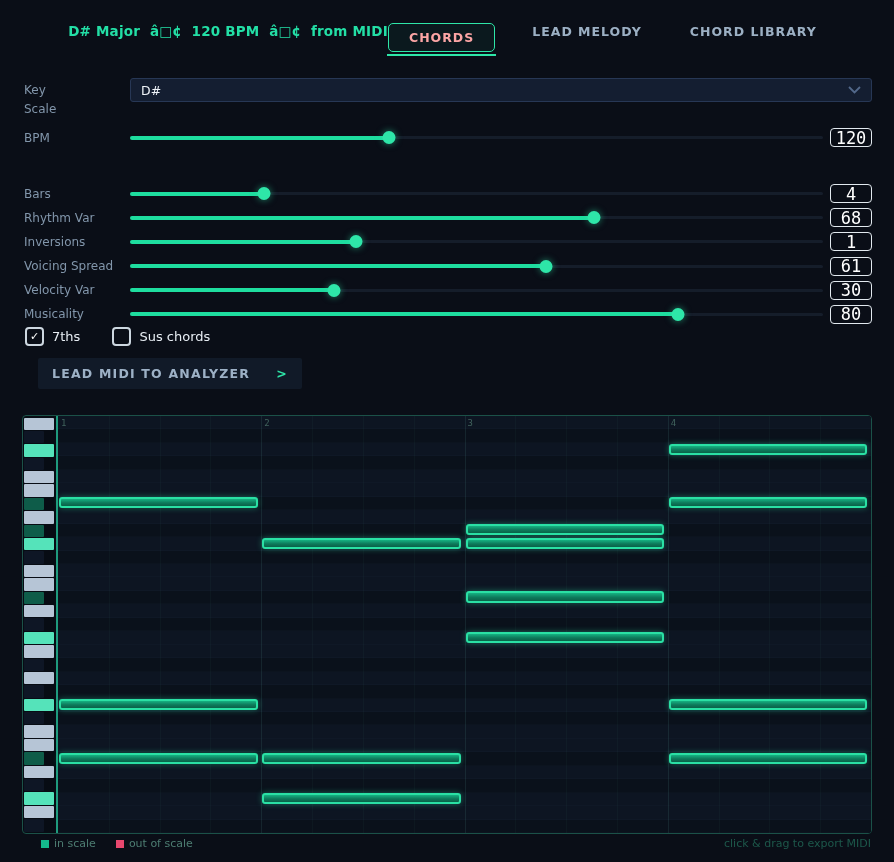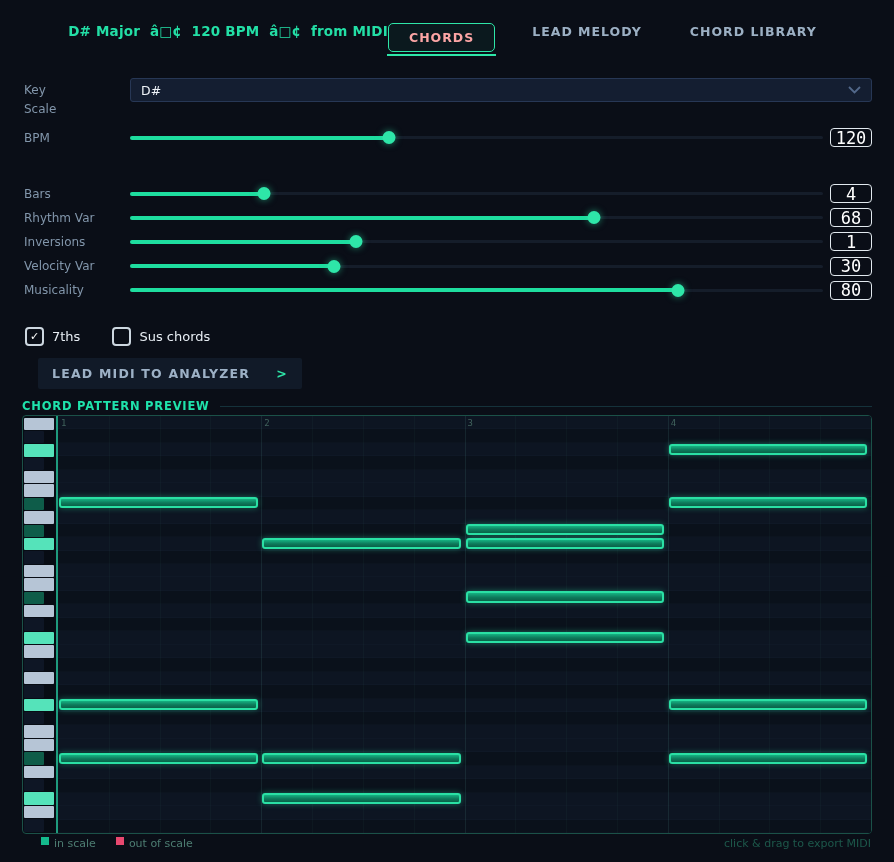--- a/index.html
+++ b/index.html
@@ -75,21 +75,21 @@
   .vline{position:absolute;top:0;bottom:0;width:1px;}
   .vline.bar{background:rgba(100,180,170,0.13);}
   .vline.beat{background:rgba(100,180,170,0.045);}
   .bar-num{position:absolute;top:2px;color:#40625c;font-size:9px;
        font-family:"DejaVu Sans Mono",monospace;}
   .note{position:absolute;background:linear-gradient(180deg,#16b282 0%,#0d7a5b 55%,#0a6148 100%);
        border:2px solid #2ae0a4;border-radius:3px;box-sizing:border-box;
        box-shadow:0 0 6px rgba(42,224,164,.4);cursor:pointer;}
 
   
-  .legend{position:absolute;top:837px;left:41px;right:23px;display:flex;
+  .legend{position:absolute;top:837px;left:41px;right:23px;display:flex;align-items:center;
        font-size:11px;color:#4d7d72;}
   .swatch{width:8px;height:8px;margin-right:5px;}
   .swatch.in{background:#14b98c;}
   .swatch.out{background:#e8486f;margin-left:20px;}
   .hint{margin-left:auto;color:#1d584b;font-size:11px;}
 </style>
 </head>
 <body>
 
 <div class="app">
@@ -153,20 +153,29 @@
       <div class="param-row">
         <div class="field-label">Inversions</div>
         <div class="slider">
           <div class="track"></div>
           <div class="fill" style="width:32.6%"></div>
           <div class="thumb" style="left:32.6%"></div>
         </div>
         <div class="value-box">1</div>
       </div>
       <div class="param-row">
+        <div class="field-label">Voicing Spread</div>
+        <div class="slider">
+          <div class="track"></div>
+          <div class="fill" style="width:60.1%"></div>
+          <div class="thumb" style="left:60.1%"></div>
+        </div>
+        <div class="value-box">61</div>
+      </div>
+      <div class="param-row">
         <div class="field-label">Velocity Var</div>
         <div class="slider">
           <div class="track"></div>
           <div class="fill" style="width:29.4%"></div>
           <div class="thumb" style="left:29.4%"></div>
         </div>
         <div class="value-box">30</div>
       </div>
       <div class="param-row">
         <div class="field-label">Musicality</div>
@@ -190,24 +199,20 @@
       </div>
     </div>
 
   <div class="actions">
     <button class="btn">
       <span>LEAD MIDI TO ANALYZER</span>
       <span class="arrow">&gt;</span>
     </button>
   </div>
 
-  <div class="section" style="top:399px;">
-    <span class="section-label">CHORD PATTERN PREVIEW</span>
-    <span class="section-line"></span>
-  </div>
 
   <div class="pianoroll">
     <div class="keys" id="keys">
         <div class="key white"></div>
         <div class="key black"></div>
         <div class="key white-hl"></div>
         <div class="key black"></div>
         <div class="key white"></div>
         <div class="key white"></div>
         <div class="key black-hl"></div>

